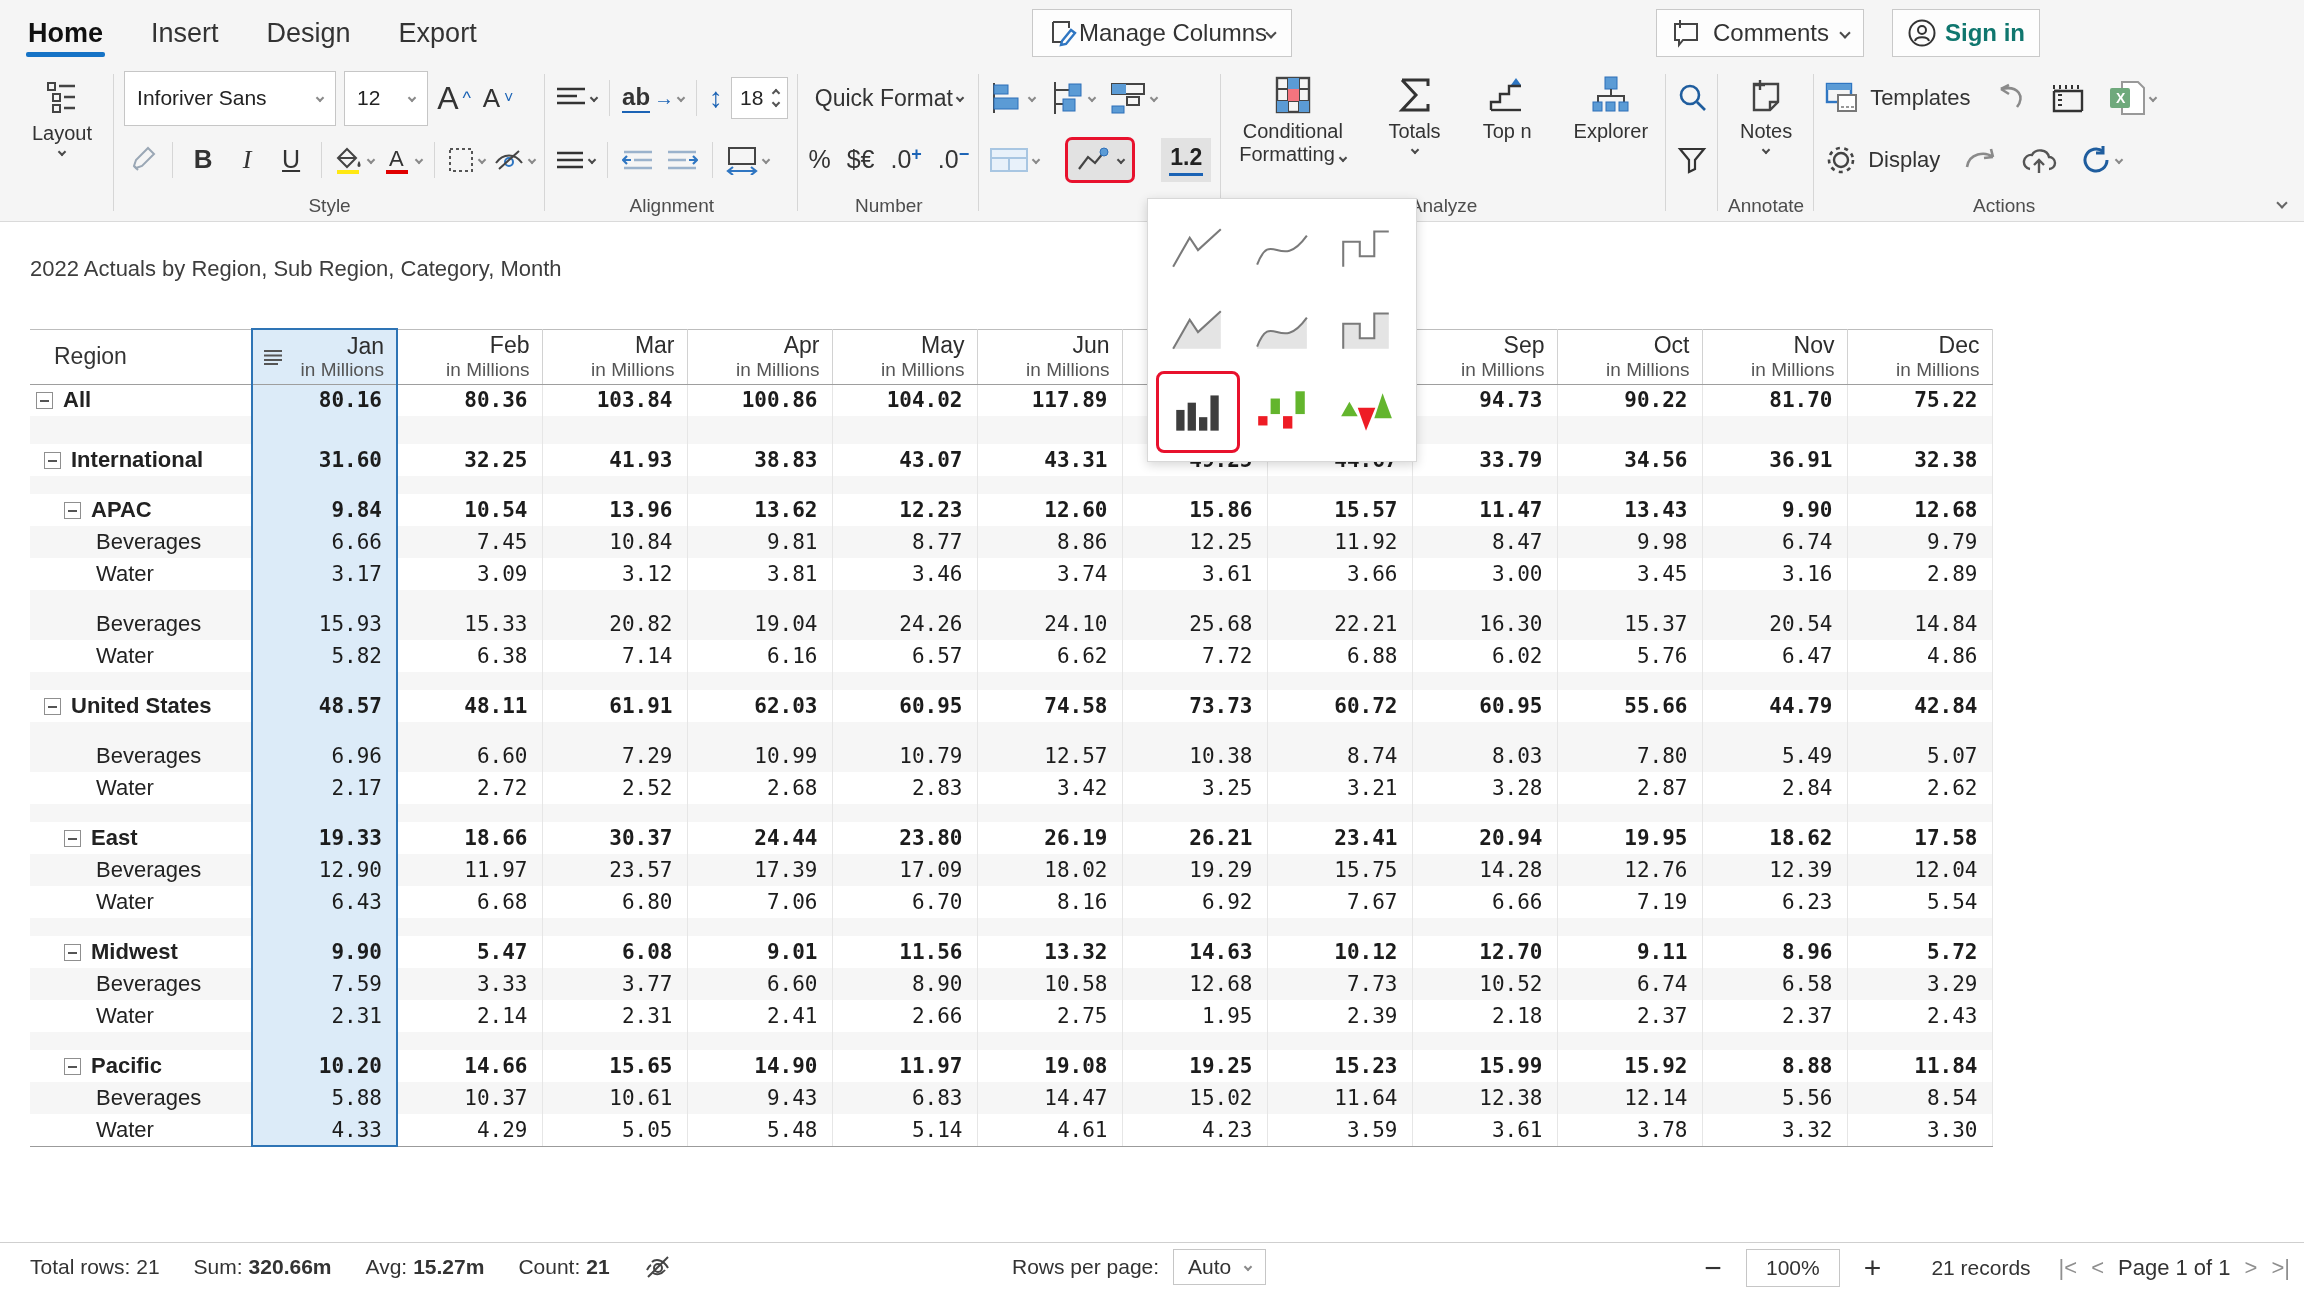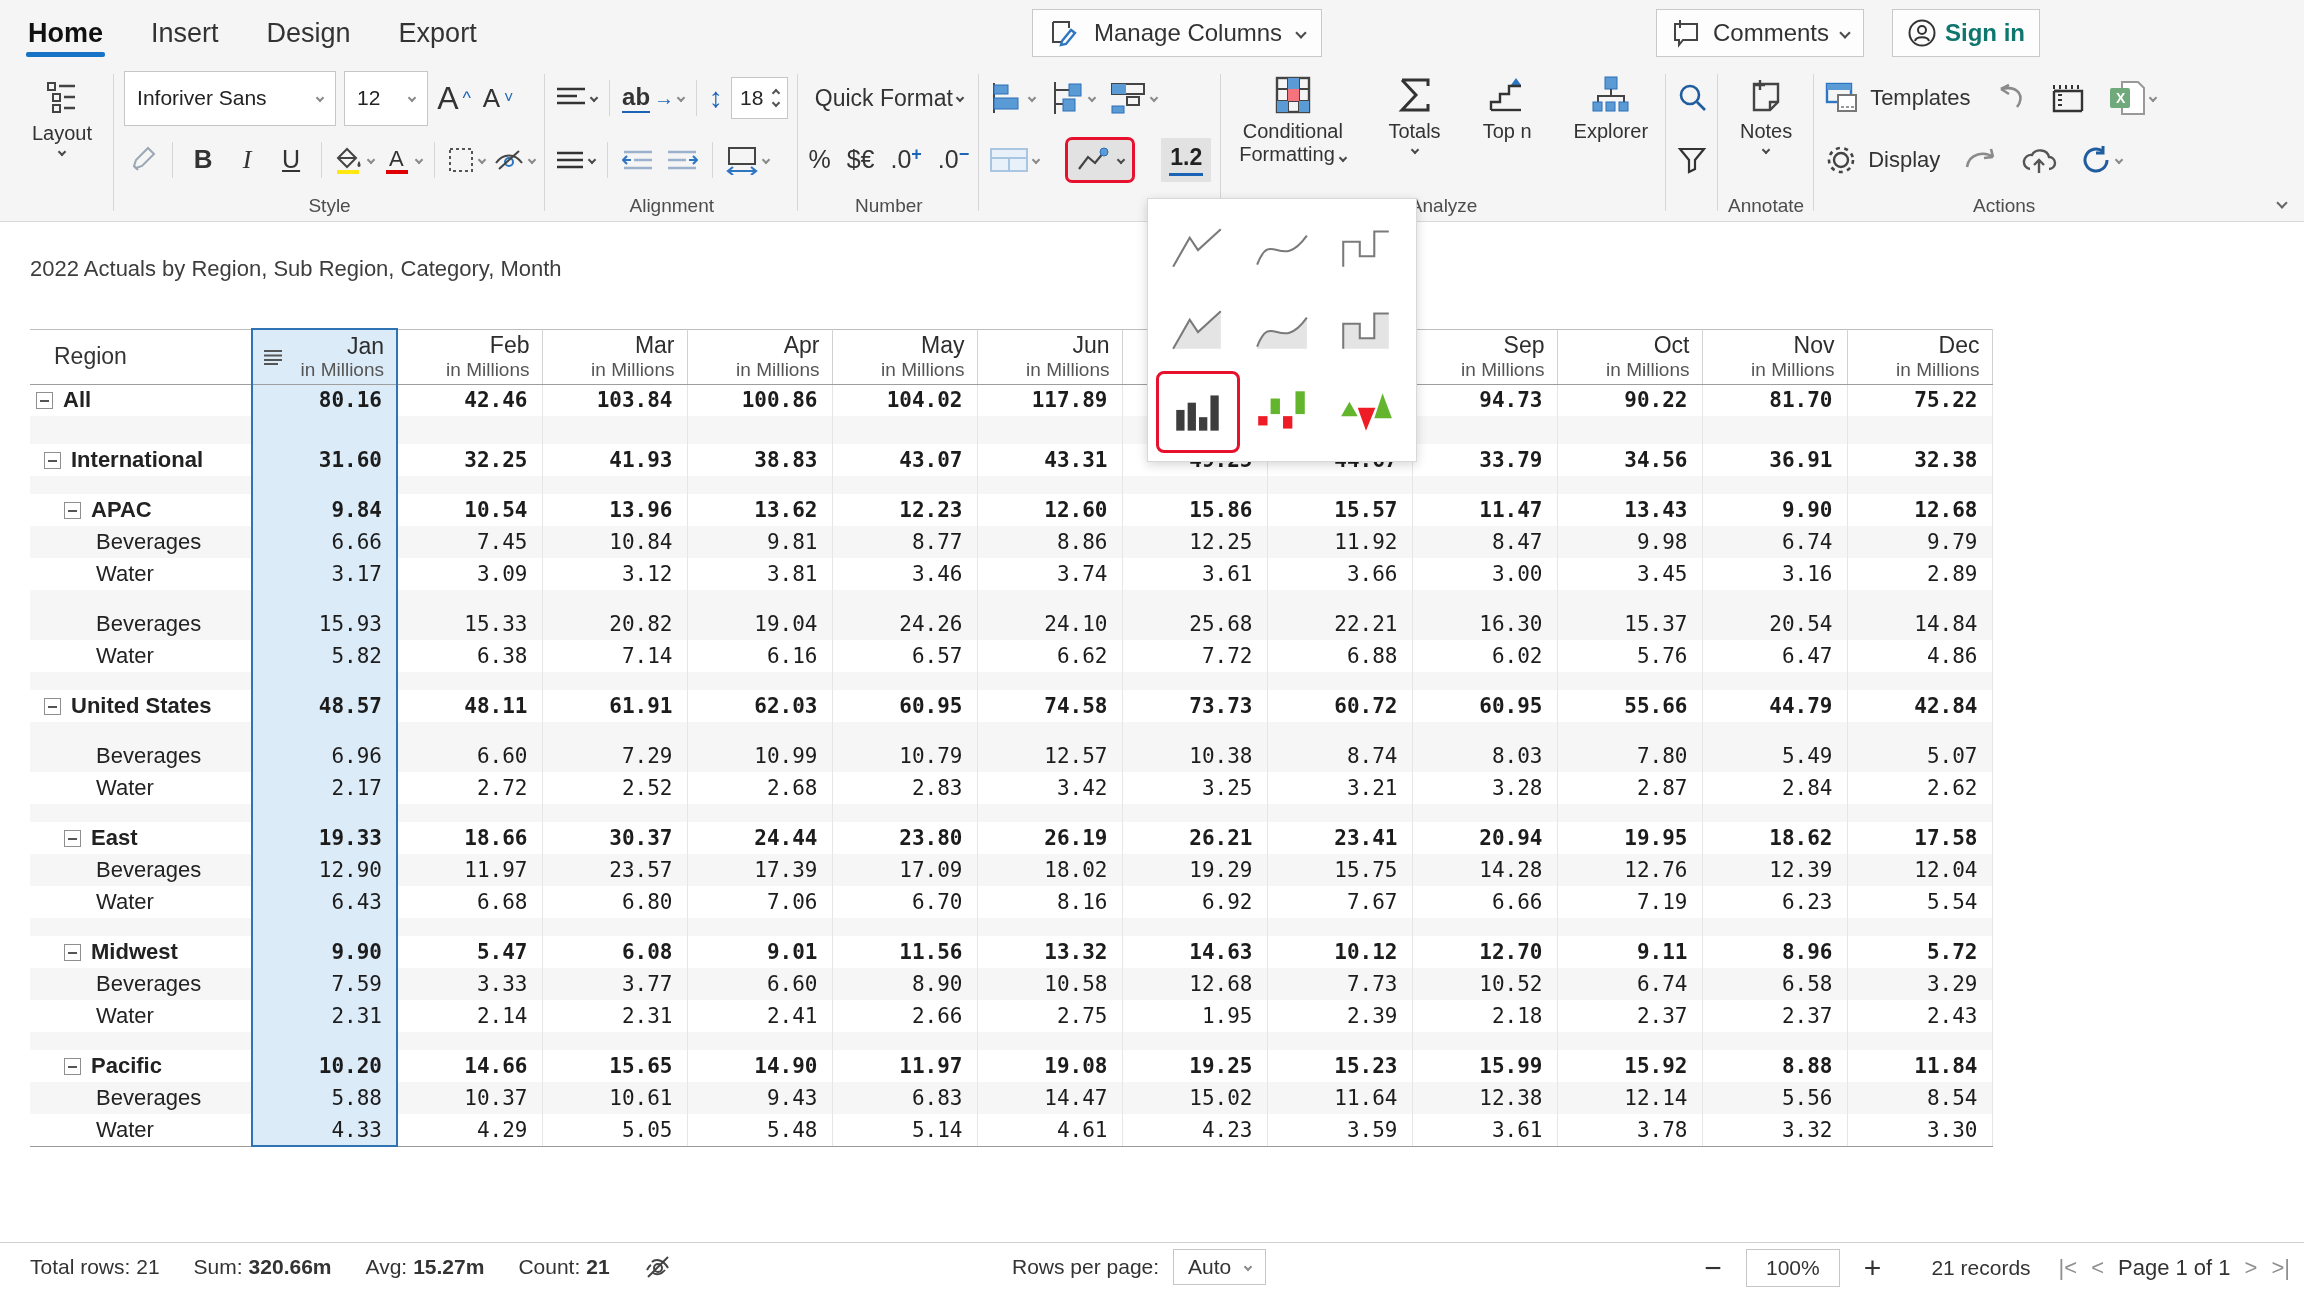--- a/index.html
+++ b/index.html
@@ -6,21 +6,21 @@
   html,body { background:#fff; }
   body { font-family:"Liberation Sans", sans-serif; color:#262626; }
   .app { position:relative; width:2304px; height:1289px; background:#fff; overflow:hidden; }
 
   
   .topbar { position:absolute; left:0; top:0; width:2304px; height:62px; background:#f5f5f5; }
   .tabs { position:absolute; left:26px; top:0; height:62px; display:flex; gap:44px; align-items:center; }
   .tab { font-size:27px; color:#333; padding:10px 2px 6px; cursor:pointer; position:relative; }
   .tab.active { font-weight:bold; color:#111; }
   .tab.active::after { content:""; position:absolute; left:0; right:0; bottom:-2px; height:5px; background:#1673c6; border-radius:2px; }
-  .mng-btn { position:absolute; left:1032px; top:9px; height:48px; background:#fdfdfd; border:1px solid #c9c9c9; display:flex; align-items:center; gap:15px; padding:0 16px; font-size:24px; color:#333; }
+  .mng-btn { position:absolute; left:1032px; top:9px; height:48px; background:#fdfdfd; border:1px solid #c9c9c9; display:flex; align-items:center; gap:0; padding:0 16px; font-size:24px; color:#333; }
   .comments-btn { position:absolute; left:1656px; top:9px; height:48px; background:#fdfdfd; border:1px solid #c9c9c9; display:flex; align-items:center; gap:12px; padding:0 14px; font-size:24px; color:#333; }
   .signin-btn { position:absolute; left:1892px; top:9px; height:48px; background:#fdfdfd; border:1px solid #c9c9c9; display:flex; align-items:center; gap:8px; padding:0 14px; font-size:24px; color:#0f766e; font-weight:bold; }
 
   
   .ribbon { position:absolute; left:0; top:62px; width:2304px; height:160px; background:#f5f5f5; border-bottom:1px solid #dadada; display:flex; align-items:stretch; padding:6px 0 0 14px; }
   .rgroup { display:flex; flex-direction:column; justify-content:space-between; padding:2px 10px 0; position:relative; }
   .rgroup::after { content:""; position:absolute; right:0; top:6px; bottom:10px; width:1px; background:#d6d6d6; }
   .rgroup.nodiv::after { display:none; }
   .glabel { text-align:center; font-size:19px; color:#4d4d4d; padding:2px 0 4px; }
   .rrow { display:flex; align-items:center; gap:8px; }
@@ -624,21 +624,21 @@
             <th class="month">
               <div class="m">Dec</div>
               <div class="sub">in Millions</div>
             </th>
           </tr>
         </thead>
       <tbody id="grid-body">
           <tr class="datarow boldrow">
             <td class="lbl" style="padding-left:6px"><span class="expander"></span><span>All</span></td>
             <td class="num sel">80.16</td>
-            <td class="num">42.46</td>
+            <td class="num">80.36</td>
             <td class="num">103.84</td>
             <td class="num">100.86</td>
             <td class="num">104.02</td>
             <td class="num">117.89</td>
             <td class="num">&nbsp;</td>
             <td class="num">&nbsp;</td>
             <td class="num">94.73</td>
             <td class="num">90.22</td>
             <td class="num">81.70</td>
             <td class="num">75.22</td>

